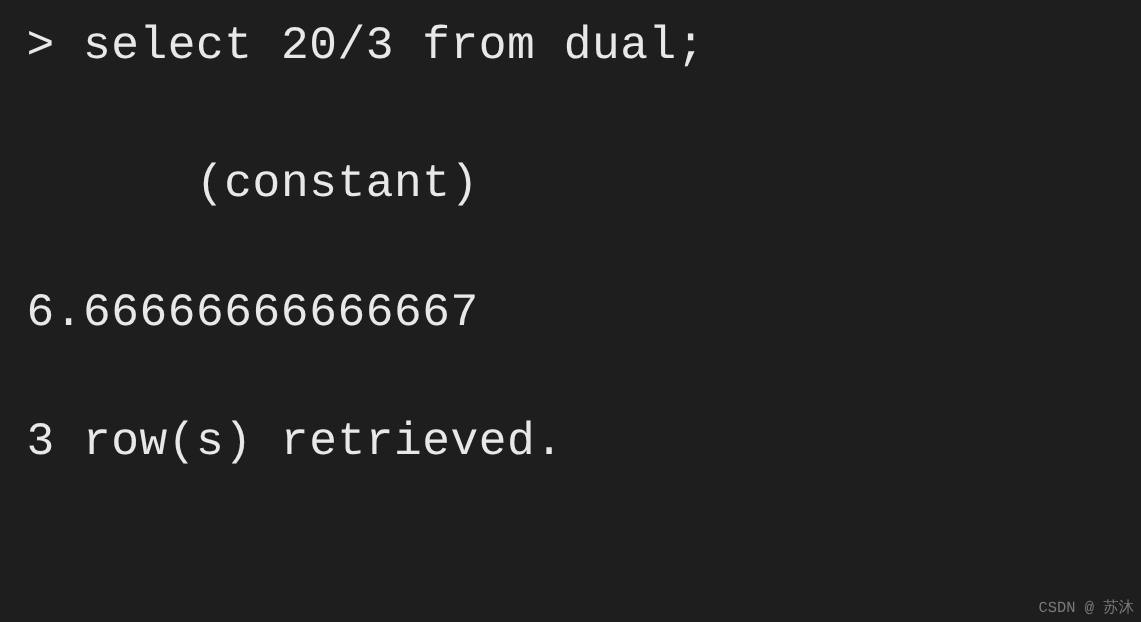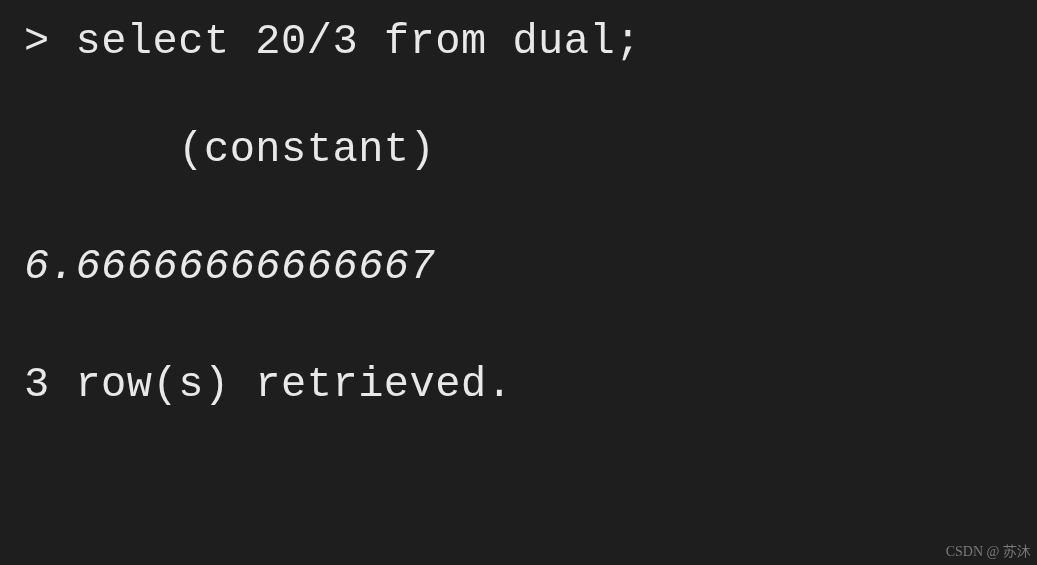--- a/index.html
+++ b/index.html
@@ -17,36 +17,35 @@
       padding: 18px 24px;
       position: relative;
       overflow: hidden;
     }
     .terminal-line {
       line-height: 1.15;
       white-space: pre;
       letter-spacing: 0.5px;
     }
     .prompt-line {
-      margin-bottom: 60px;
+      margin-bottom: 77px;
     }
     .header-line {
       margin-bottom: 68px;
     }
     .result-line {
       margin-bottom: 70px;
-      font-style: italic;
     }
     .watermark {
       position: absolute;
       bottom: 4px;
       right: 6px;
       font-size: 14px;
       color: #7a7a7a;
-      font-family: Liberation Serif, serif;
+      font-family: Liberation Mono, monospace;
       letter-spacing: 0;
     }
   </style>
 </head>
 <body>
 
 <div class="terminal-line prompt-line"><span>&gt;</span> <span>select 20/3 from dual;</span></div>
 
 <div class="terminal-line header-line">      <span>(constant)</span></div>
 

